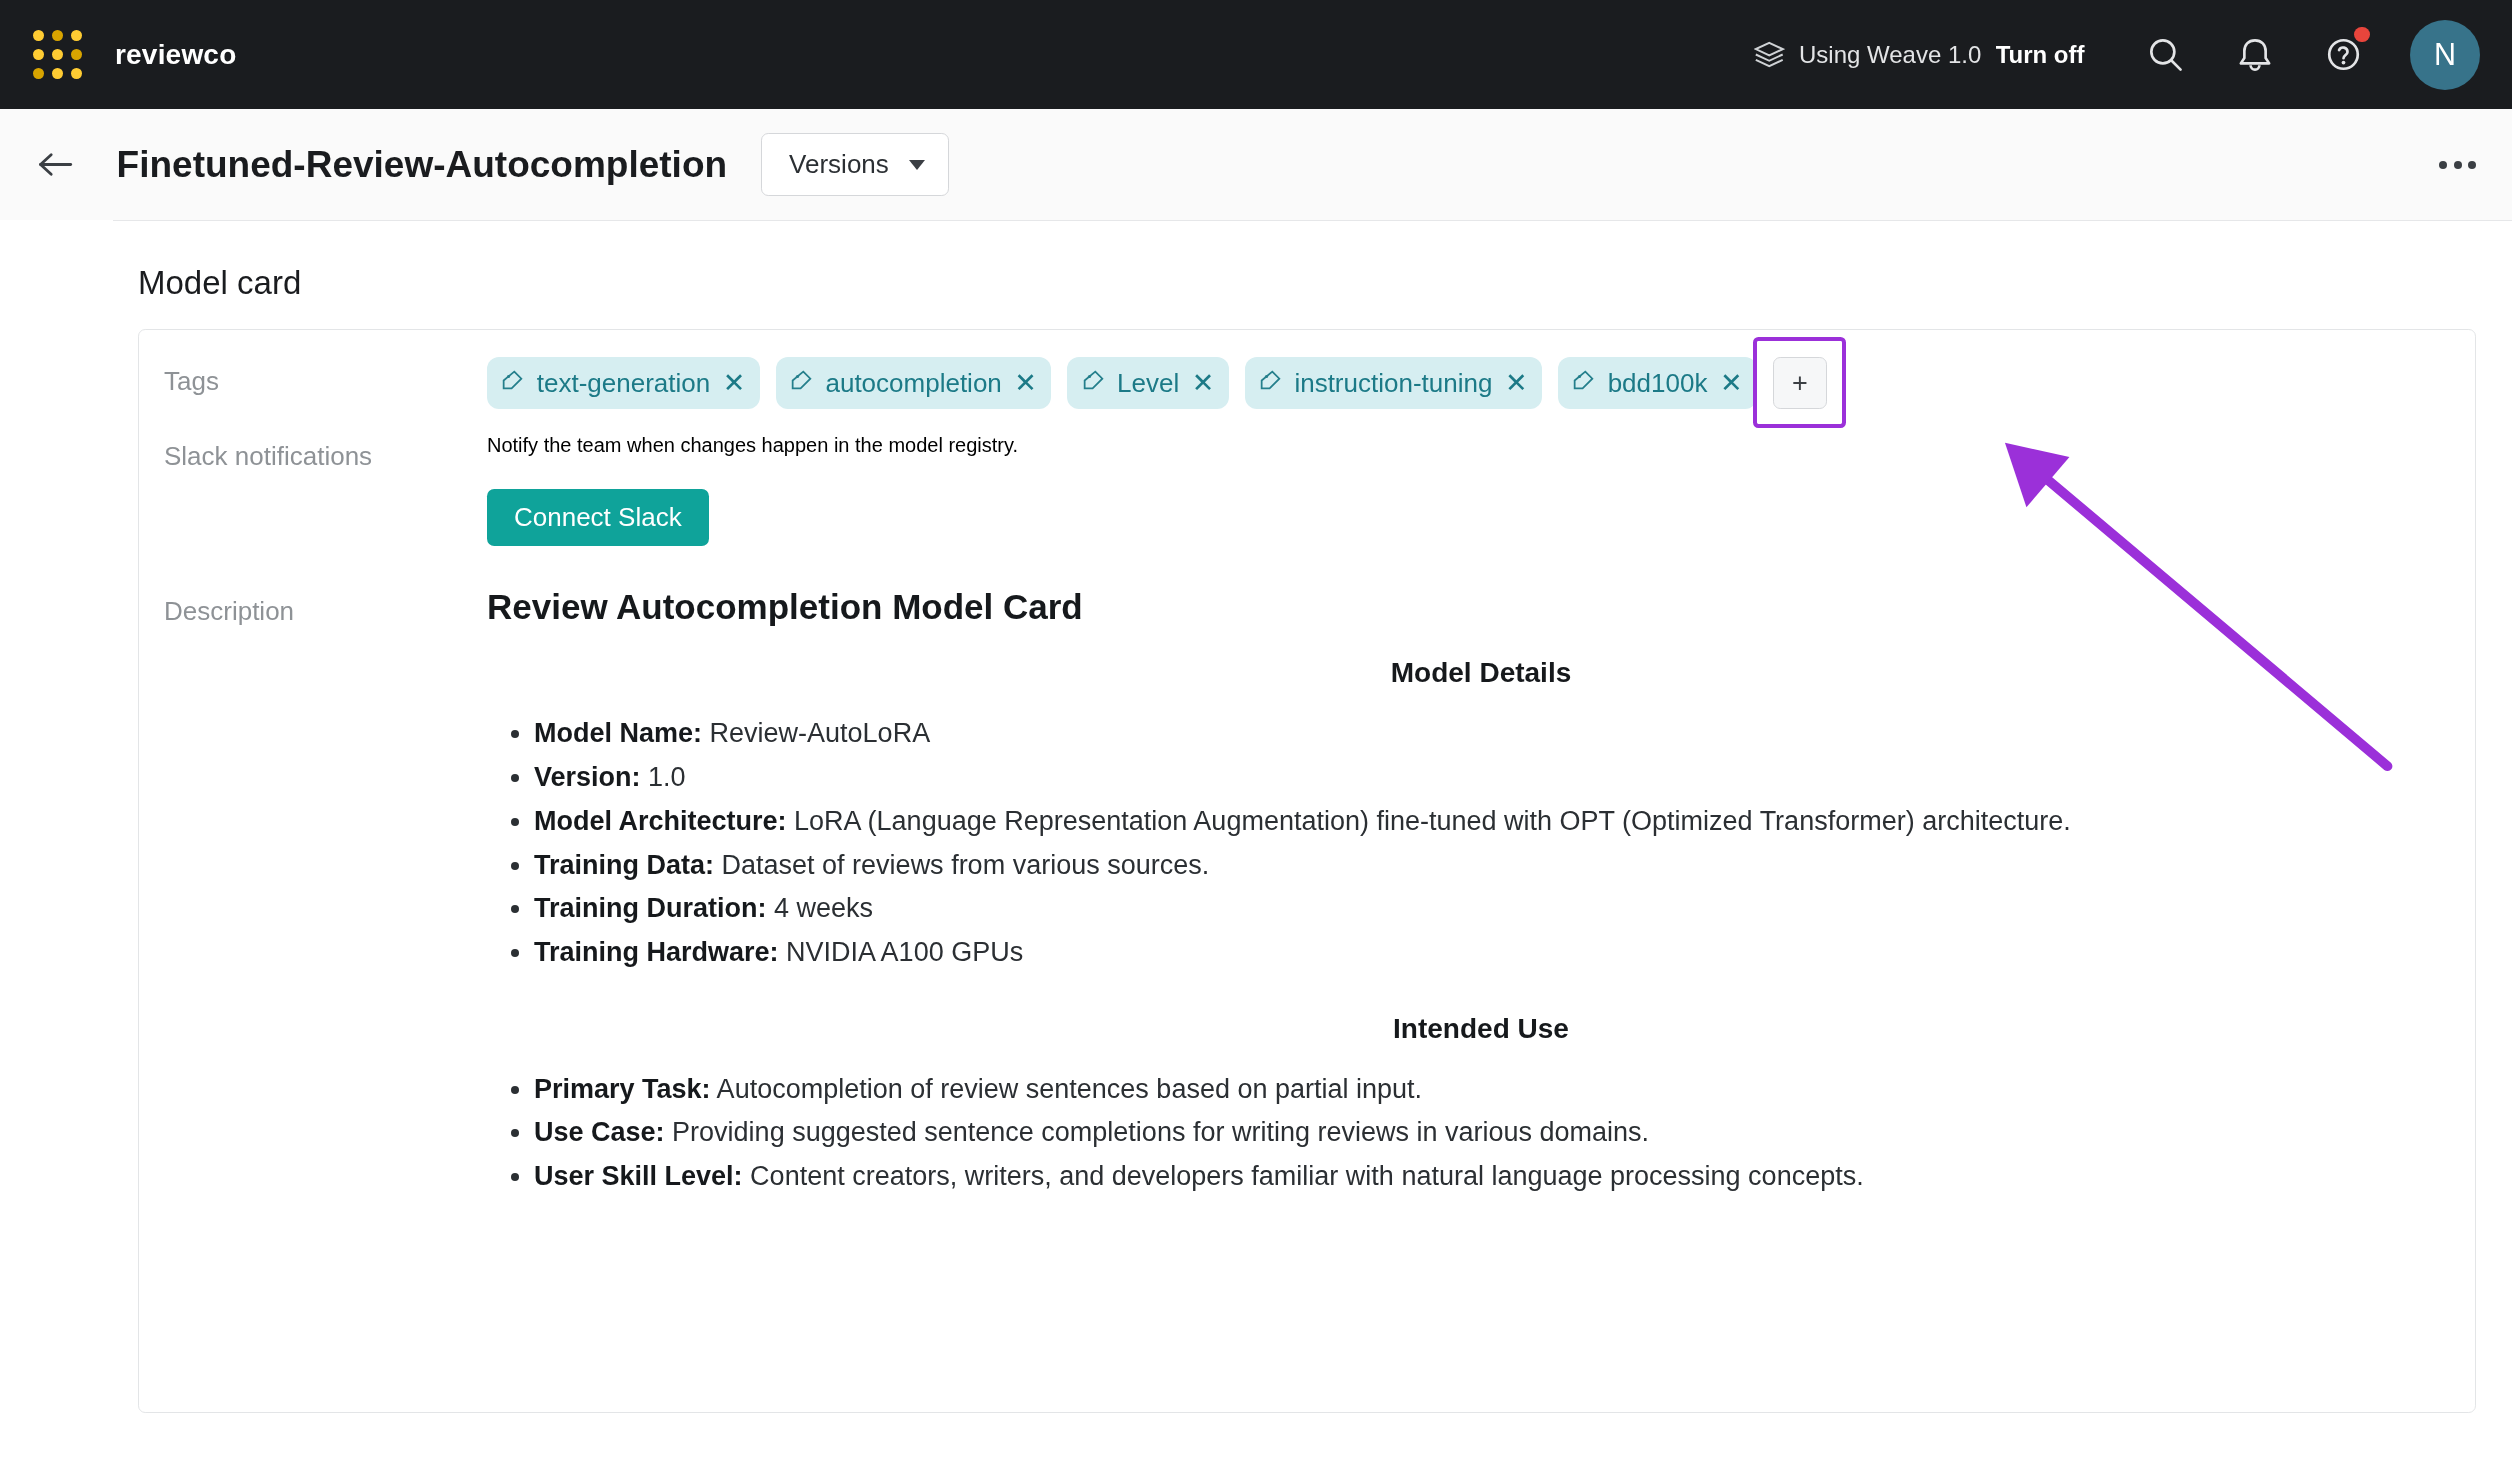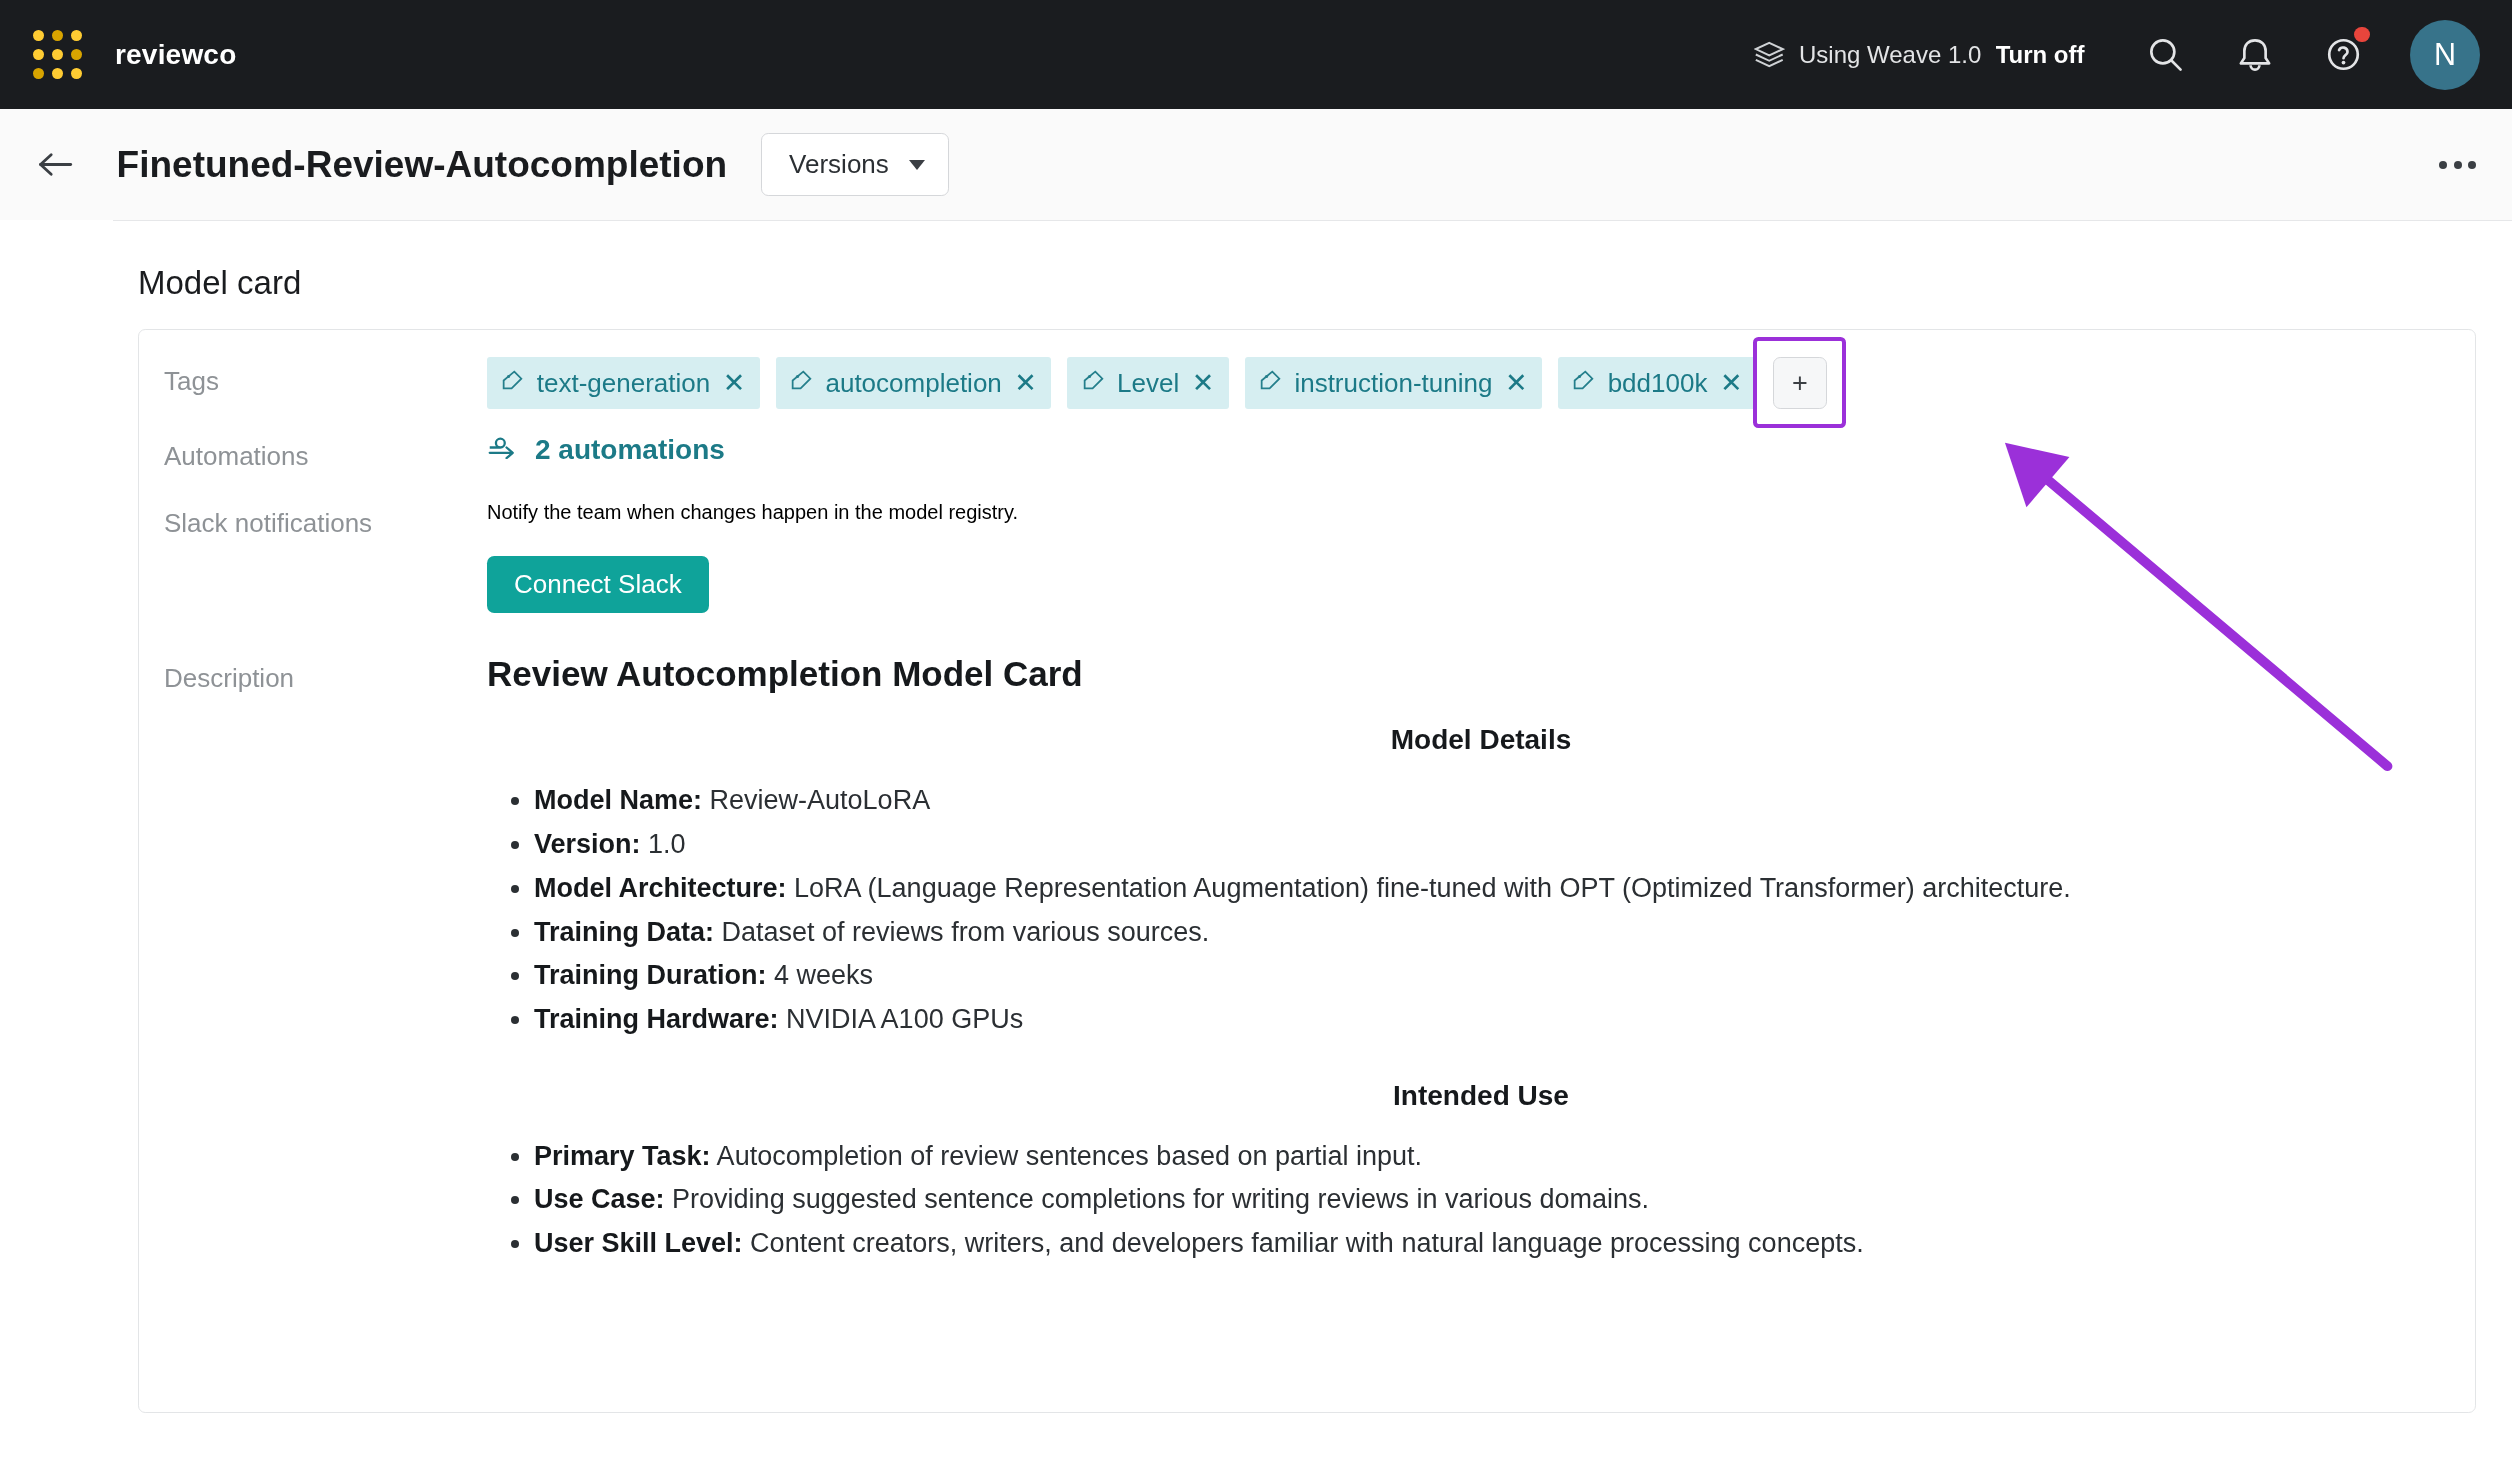--- a/index.html
+++ b/index.html
@@ -121,21 +121,21 @@
     width: 323px; flex: 0 0 323px;
     color: #8e9296; font-size: 26px; padding-top: 9px;
   }
   .row-value { flex: 1; }
 
   
   .tags { display: flex; align-items: center; flex-wrap: wrap; gap: 16px; }
   .tag {
     display: inline-flex; align-items: center; gap: 12.5px;
     background: #d6eef1; color: #1c7a87;
-    border-radius: 3px; padding: 9px 14.3px 9px 14.3px;
+    border-radius: 12px; padding: 9px 14.3px 9px 14.3px;
     font-size: 26px; height: 52px;
   }
   .tag .tagicon { opacity: .95; }
   .tag .x { color: #1c7a87; font-size: 27px; line-height: 1; cursor: pointer; }
   .addtag-wrap { position: relative; display: inline-flex; }
   .addtag {
     width: 54px; height: 52px; border: 0.9px solid #d5d7da; border-radius: 7.2px;
     background: #f6f7f8; color: #3b3f44; font-size: 27px;
     display: flex; align-items: center; justify-content: center;
   }
@@ -318,35 +318,20 @@
             <span class="addtag-wrap">
               <span class="addtag">+</span>
               <span class="highlight-box"></span>
             </span>
 
           </div>
         </div>
       </div>
 
 
-      <div class="row" style="padding-bottom:27px;">
-        <div class="row-label">Automations</div>
-        <div class="row-value">
-          <span class="automations-link">
-            <span>
-              <svg width="32" height="23" viewBox="0 0 36 26">
-                <path d="M3 13 h12 a5 5 0 0 0 0 -10 a5 5 0 0 0 0 10" fill="none" stroke="#1c7a87" stroke-width="2.6"></path>
-                <line x1="3" y1="19" x2="28" y2="19" stroke="#1c7a87" stroke-width="2.6" stroke-linecap="round"></line>
-                <polyline points="22,13 29,19 22,25" fill="none" stroke="#1c7a87" stroke-width="2.6" stroke-linecap="round" stroke-linejoin="round"></polyline>
-              </svg>
-            </span>
-            <span>2 automations</span>
-          </span>
-        </div>
-      </div>
 
       <div class="row" style="padding-bottom:41px;">
         <div class="row-label">Slack notifications</div>
         <div class="row-value">
           <div class="slack-text">Notify the team when changes happen in the model registry.</div>
           <button class="connect-slack">Connect Slack</button>
         </div>
       </div>
 
       <div class="row">

